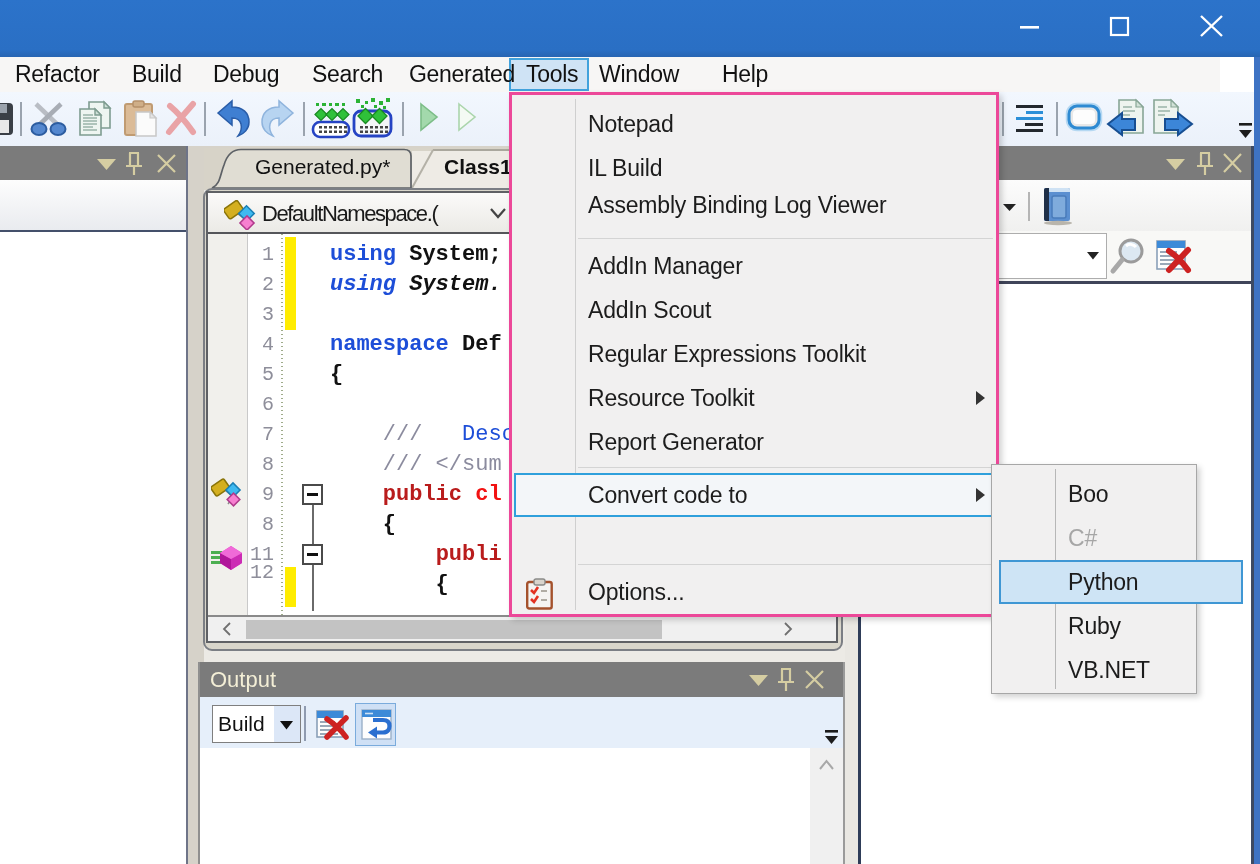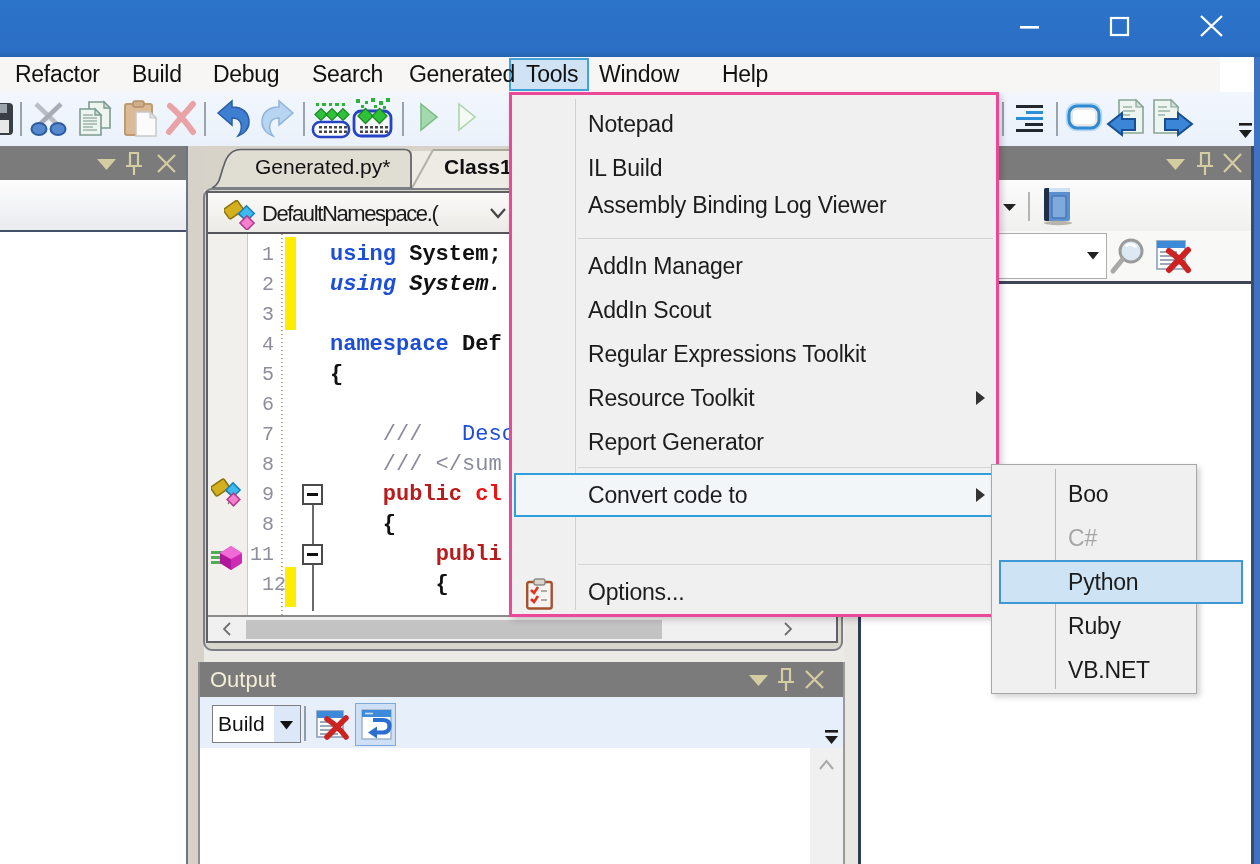--- a/index.html
+++ b/index.html
@@ -357,21 +357,21 @@
       <div class="lnum" style="top:36px;">2</div>
       <div class="lnum" style="top:66px;">3</div>
       <div class="lnum" style="top:96px;">4</div>
       <div class="lnum" style="top:126px;">5</div>
       <div class="lnum" style="top:156px;">6</div>
       <div class="lnum" style="top:186px;">7</div>
       <div class="lnum" style="top:216px;">8</div>
       <div class="lnum" style="top:246px;">9</div>
       <div class="lnum" style="top:276px;">8</div>
       <div class="lnum" style="top:306px;">11</div>
-      <div class="lnum" style="top:336px;margin-left:12px;">12</div>
+      <div class="lnum" style="top:324px;">12</div>
       <div class="codeline" style="top:6px;"><span class="grn">using</span> System;</div>
       <div class="codeline" style="top:36px;font-style:italic;"><span class="grn">using</span> System.</div>
       <div class="codeline" style="top:96px;"><span class="grn">namespace</span> Def</div>
       <div class="codeline" style="top:126px;">{</div>
       <div class="codeline cmt" style="top:186px;">    ///   <span class="grn">Descr</span></div>
       <div class="codeline cmt" style="top:216px;">    /// &lt;/sum</div>
       <div class="codeline" style="top:246px;">    <span class="kw">public</span> <span class="red">cl</span></div>
       <div class="codeline" style="top:276px;">    {</div>
       <div class="codeline" style="top:306px;">        <span class="kw">publi</span></div>
       <div class="codeline" style="top:336px;">        {</div>

